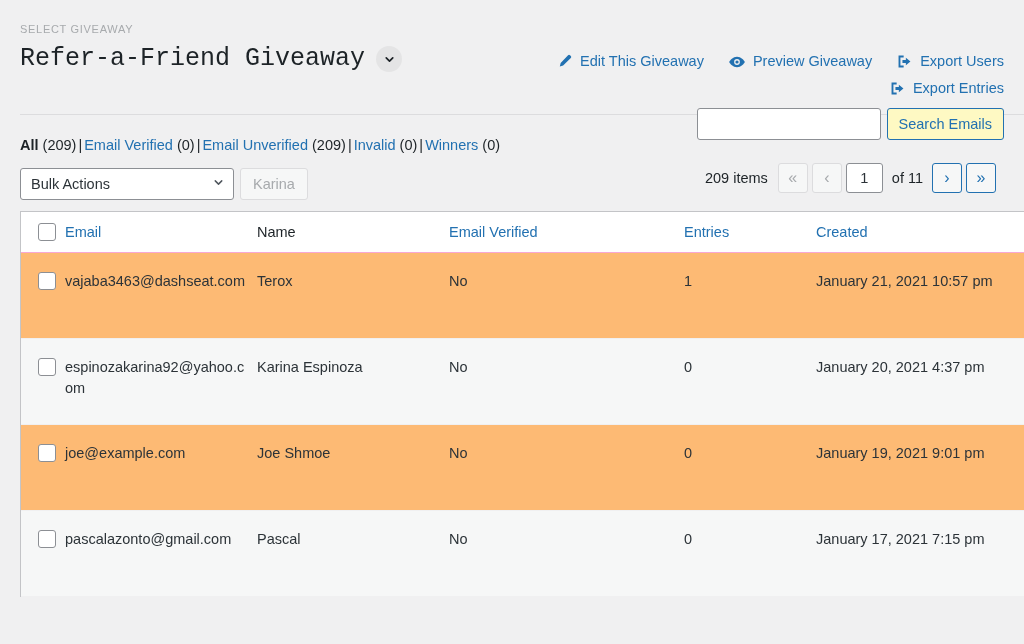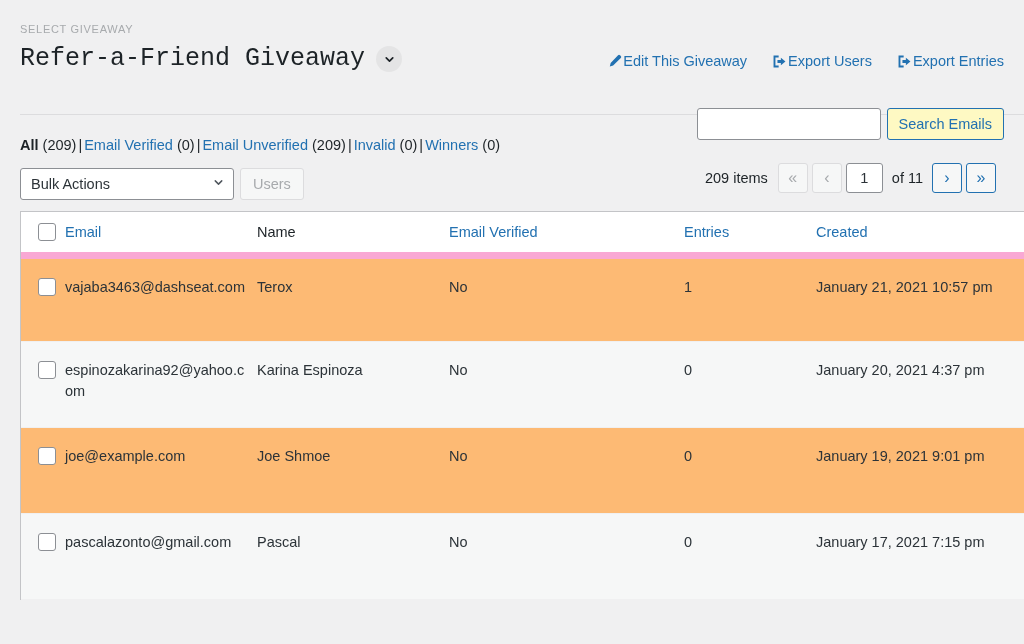--- a/index.html
+++ b/index.html
@@ -61,20 +61,21 @@
     display: flex;
     flex-wrap: wrap;
     justify-content: flex-end;
     gap: 0px 24px;
     width: 520px;
     align-content: flex-start;
   }
   .head-link {
     display: flex;
     align-items: center;
+    gap: 7px;
     color: #2271b1;
     font-size: 14.5px;
     line-height: 27px;
     text-decoration: none;
     cursor: pointer;
     white-space: nowrap;
   }
   .head-link svg { display: block; flex: none; }
 
   .divider {
@@ -231,21 +232,21 @@
     border-bottom: none;
   }
   table { width: 1004px; border-collapse: collapse; table-layout: fixed; }
   thead th {
     text-align: left;
     font-weight: 400;
     font-size: 14.5px;
     color: #2271b1;
     padding: 11px 10px 11px 0;
     background: #fff;
-    border-bottom: 7px solid #f9a8d4;
+    border-bottom: 1px solid #f9a8d4;
     vertical-align: middle;
   }
   thead th.plain { color: #1d2327; }
   .col-cb   { width: 44px; padding-left: 17px !important; }
   .col-email{ width: 192px; }
   .col-name { width: 192px; }
   .col-ver  { width: 235px; }
   .col-ent  { width: 132px; }
   .col-created { width: 209px; margin-left: 11px; }
 
@@ -294,20 +295,30 @@
   <div class="head-actions">
     <a class="head-link">
       <span>
         <svg width="17" height="17" viewBox="0 0 20 20" aria-hidden="true">
           <path d="M14.2 2.6a1.6 1.6 0 0 1 2.3 0l.9.9a1.6 1.6 0 0 1 0 2.3l-9 9-3.9 1 1-3.9z" fill="#2271b1"></path>
         </svg>
       </span>
       <span>Edit This Giveaway</span>
     </a>
 
+    <a class="head-link">
+      <span>
+        <svg width="18" height="18" viewBox="0 0 20 20" aria-hidden="true">
+          <path d="M10 4.2C5.6 4.2 2.2 8 1.3 10c.9 2 4.3 5.8 8.7 5.8S17.8 12 18.7 10C17.8 8 14.4 4.2 10 4.2z" fill="#2271b1"></path>
+          <circle cx="10" cy="10" r="3.2" fill="#f0f0f1"></circle>
+          <circle cx="10" cy="10" r="1.8" fill="#2271b1"></circle>
+        </svg>
+      </span>
+      <span>Preview Giveaway</span>
+    </a>
 
     <a class="head-link">
       <span>
         <svg width="17" height="17" viewBox="0 0 20 20" aria-hidden="true">
           <path d="M3 3h6v2.2H5.2v9.6H9V17H3z" fill="#2271b1"></path>
           <path d="M11.6 5.6 17 10l-5.4 4.4v-2.7H7.6V8.3h4z" fill="#2271b1"></path>
         </svg>
       </span>
       <span>Export Users</span>
     </a>
@@ -340,21 +351,21 @@
     <span class="bulk-shell">
       <select class="bulk-select">
         <option>Bulk Actions</option>
       </select>
       <span class="caret">
         <svg width="13" height="13" viewBox="0 0 20 20" aria-hidden="true">
           <path d="M5 7.5 L10 12.5 L15 7.5" fill="none" stroke="#50575e" stroke-width="2.2" stroke-linecap="round" stroke-linejoin="round"></path>
         </svg>
       </span>
     </span>
-    <button class="apply-btn">Users</button>
+    <button class="apply-btn">Karina</button>
   </div>
 
   <div class="search-box">
     <input class="search-input" type="text" value="" style="">
     <button class="search-btn">Search Emails</button>
   </div>
 
   <div class="pagination">
     <span class="items-count">209 items</span>
     <button class="pg-btn">«</button>

